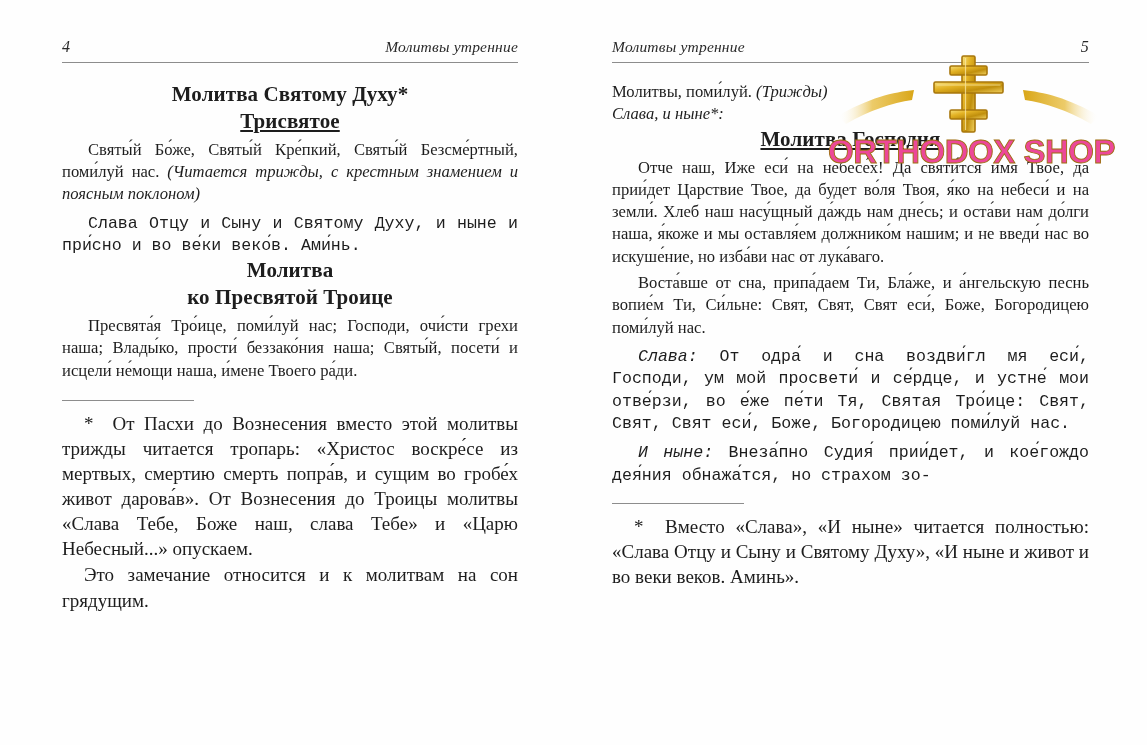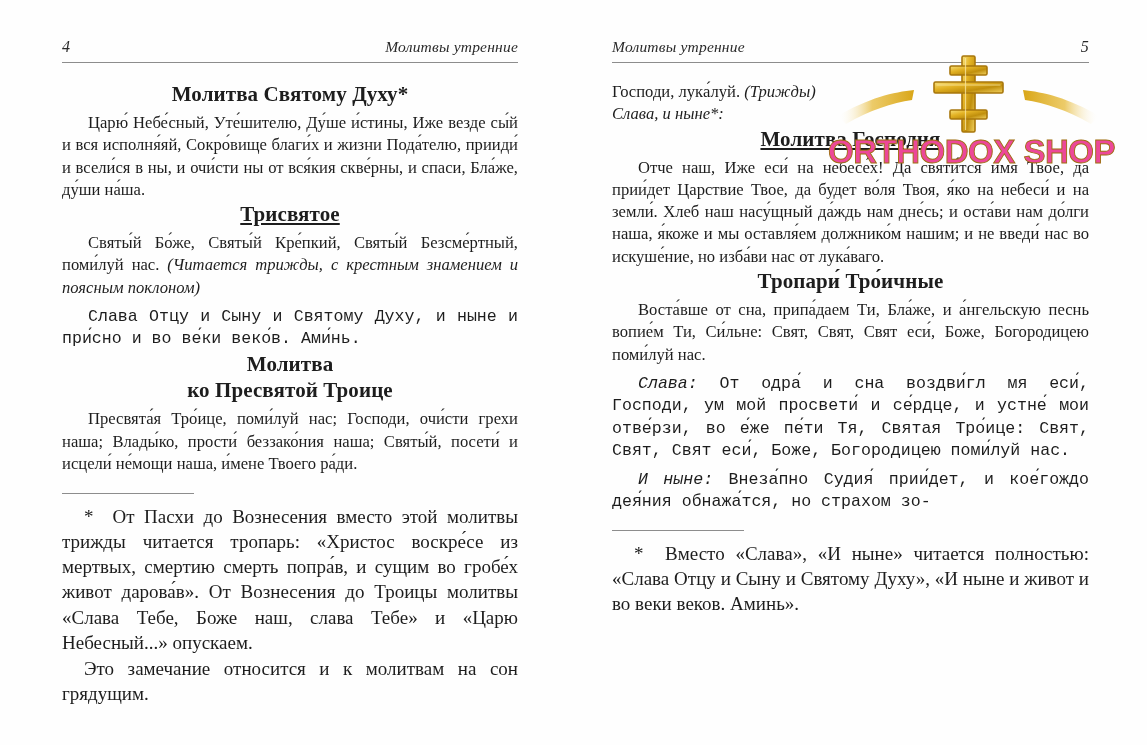--- a/index.html
+++ b/index.html
@@ -161,21 +161,20 @@
 
     <div class="runhead runhead-left">
       <span class="folio">4</span>
       <span class="title">Молитвы утренние</span>
     </div>
     <div class="head-rule"></div>
 
     <div class="colbody">
 
       <h2 class="section">Молитва Святому Духу*</h2>
-      <p class="para after-head">Царю́ Небе́сный, Уте́шителю, Ду́ше и́стины, Иже везде сы́й и вся исполня́яй, Сокро́вище благи́х и жизни Пода́телю, прииди́ и всели́ся в ны, и очи́сти ны от вся́кия скве́рны, и спаси, Бла́же, ду́ши на́ша.</p>
 
       <h2 class="section sec-space-top">Трисвятое</h2>
       <p class="para after-head"><span>Святы́й Бо́же, Святы́й Кре́пкий, Святы́й Безсме́ртный, поми́луй нас. </span><span class="ital">(Читается трижды, с крестным знамением и поясным поклоном)</span></p>
       <p class="para gap-sm">Слава Отцу и Сыну и Святому Духу, и ныне и при́сно и во ве́ки веко́в. Ами́нь.</p>
 
       <h2 class="section sec-space-top-l">Молитва</h2>
       <h2 class="section">ко Пресвятой Троице</h2>
       <p class="para after-head">Пресвята́я Тро́ице, поми́луй нас; Господи, очи́сти грехи наша; Влады́ко, прости́ беззако́ния наша; Святы́й, посети́ и исцели́ не́мощи наша, и́мене Твоего ра́ди.</p>
 
       <div class="fn-rule-wrap-left">
@@ -195,27 +194,26 @@
   <div class="page page-right">
 
     <div class="runhead runhead-right">
       <span class="title">Молитвы утренние</span>
       <span class="folio">5</span>
     </div>
     <div class="head-rule"></div>
 
     <div class="colbody">
 
-      <p class="para" style="text-indent:0;text-align:left"><span>Господи, лука́луй. </span><span class="ital">(Трижды)</span></p>
+      <p class="para" style="text-indent:0;text-align:left"><span>Молитвы, поми́луй. </span><span class="ital">(Трижды)</span></p>
       <p class="para" style="text-indent:0;text-align:left"><span class="ital">Слава, и ныне</span><span class="ital">*:</span></p>
 
       <h2 class="section sec-space-top">Молитва Господня</h2>
       <p class="para after-head">Отче наш, Иже еси́ на небесе́х! Да святи́тся имя Твое, да прии́дет Царствие Твое, да будет во́ля Твоя, я́ко на небеси́ и на земли́. Хлеб наш насу́щный да́ждь нам дне́сь; и оста́ви нам до́лги наша, я́коже и мы оставля́ем должнико́м нашим; и не введи́ нас во искуше́ние, но изба́ви нас от лука́ваго.</p>
 
-      <h2 class="section sec-space-top-l">Тропари́ Тро́ичные</h2>
       <p class="para after-head">Воста́вше от сна, припа́даем Ти, Бла́же, и а́нгельскую песнь вопие́м Ти, Си́льне: Свят, Свят, Свят еси́, Боже, Богородицею поми́луй нас.</p>
 
       <p class="para gap-sm"><span class="ital">Слава:</span><span> От одра́ и сна воздви́гл мя еси́, Господи, ум мой просвети́ и се́рдце, и устне́ мои отве́рзи, во е́же пе́ти Тя, Святая Тро́ице: Свят, Свят, Свят еси́, Боже, Богородицею поми́луй нас.</span></p>
 
       <p class="para gap-sm"><span class="ital">И ныне:</span><span> Внеза́пно Судия́ прии́дет, и кое́гождо дея́ния обнажа́тся, но страхом зо-</span></p>
 
       <div class="fn-rule-wrap-right">
         <div class="fn-rule"></div>
       </div>
 

